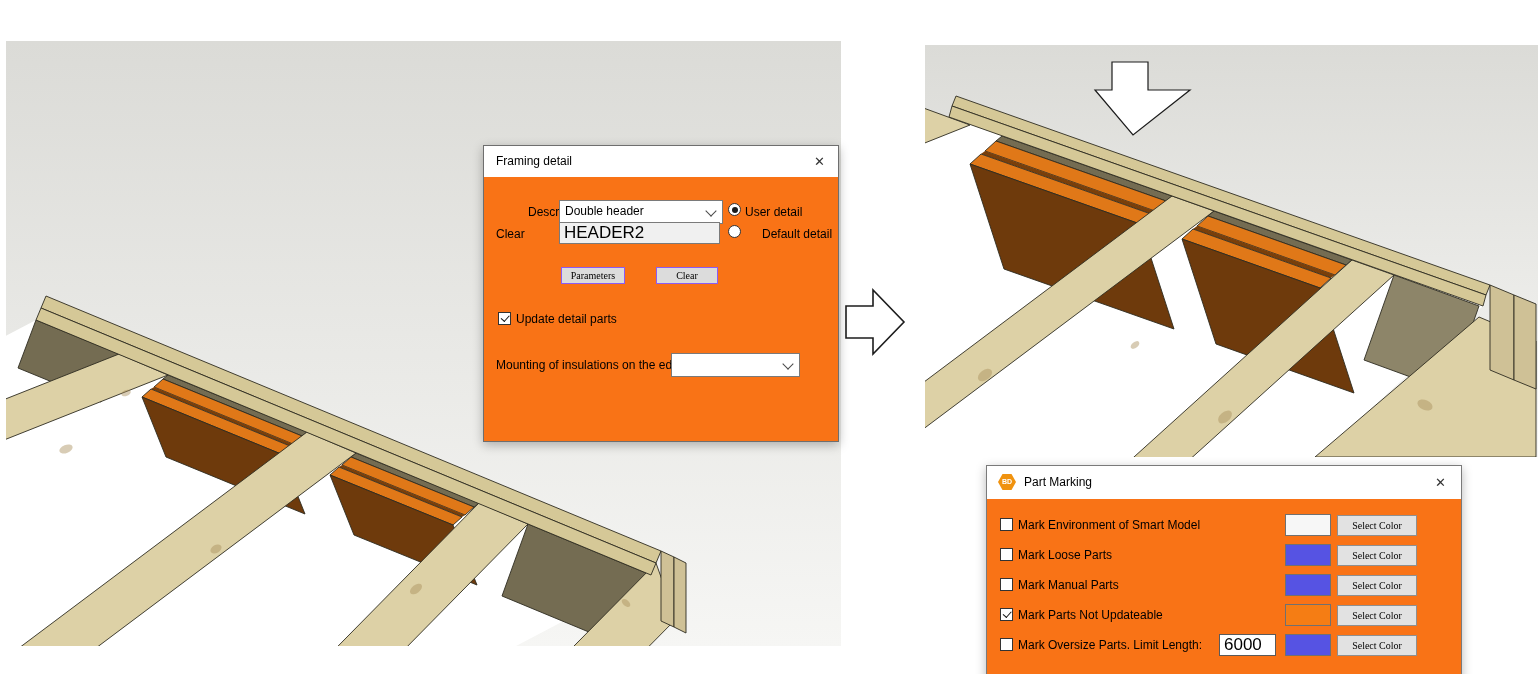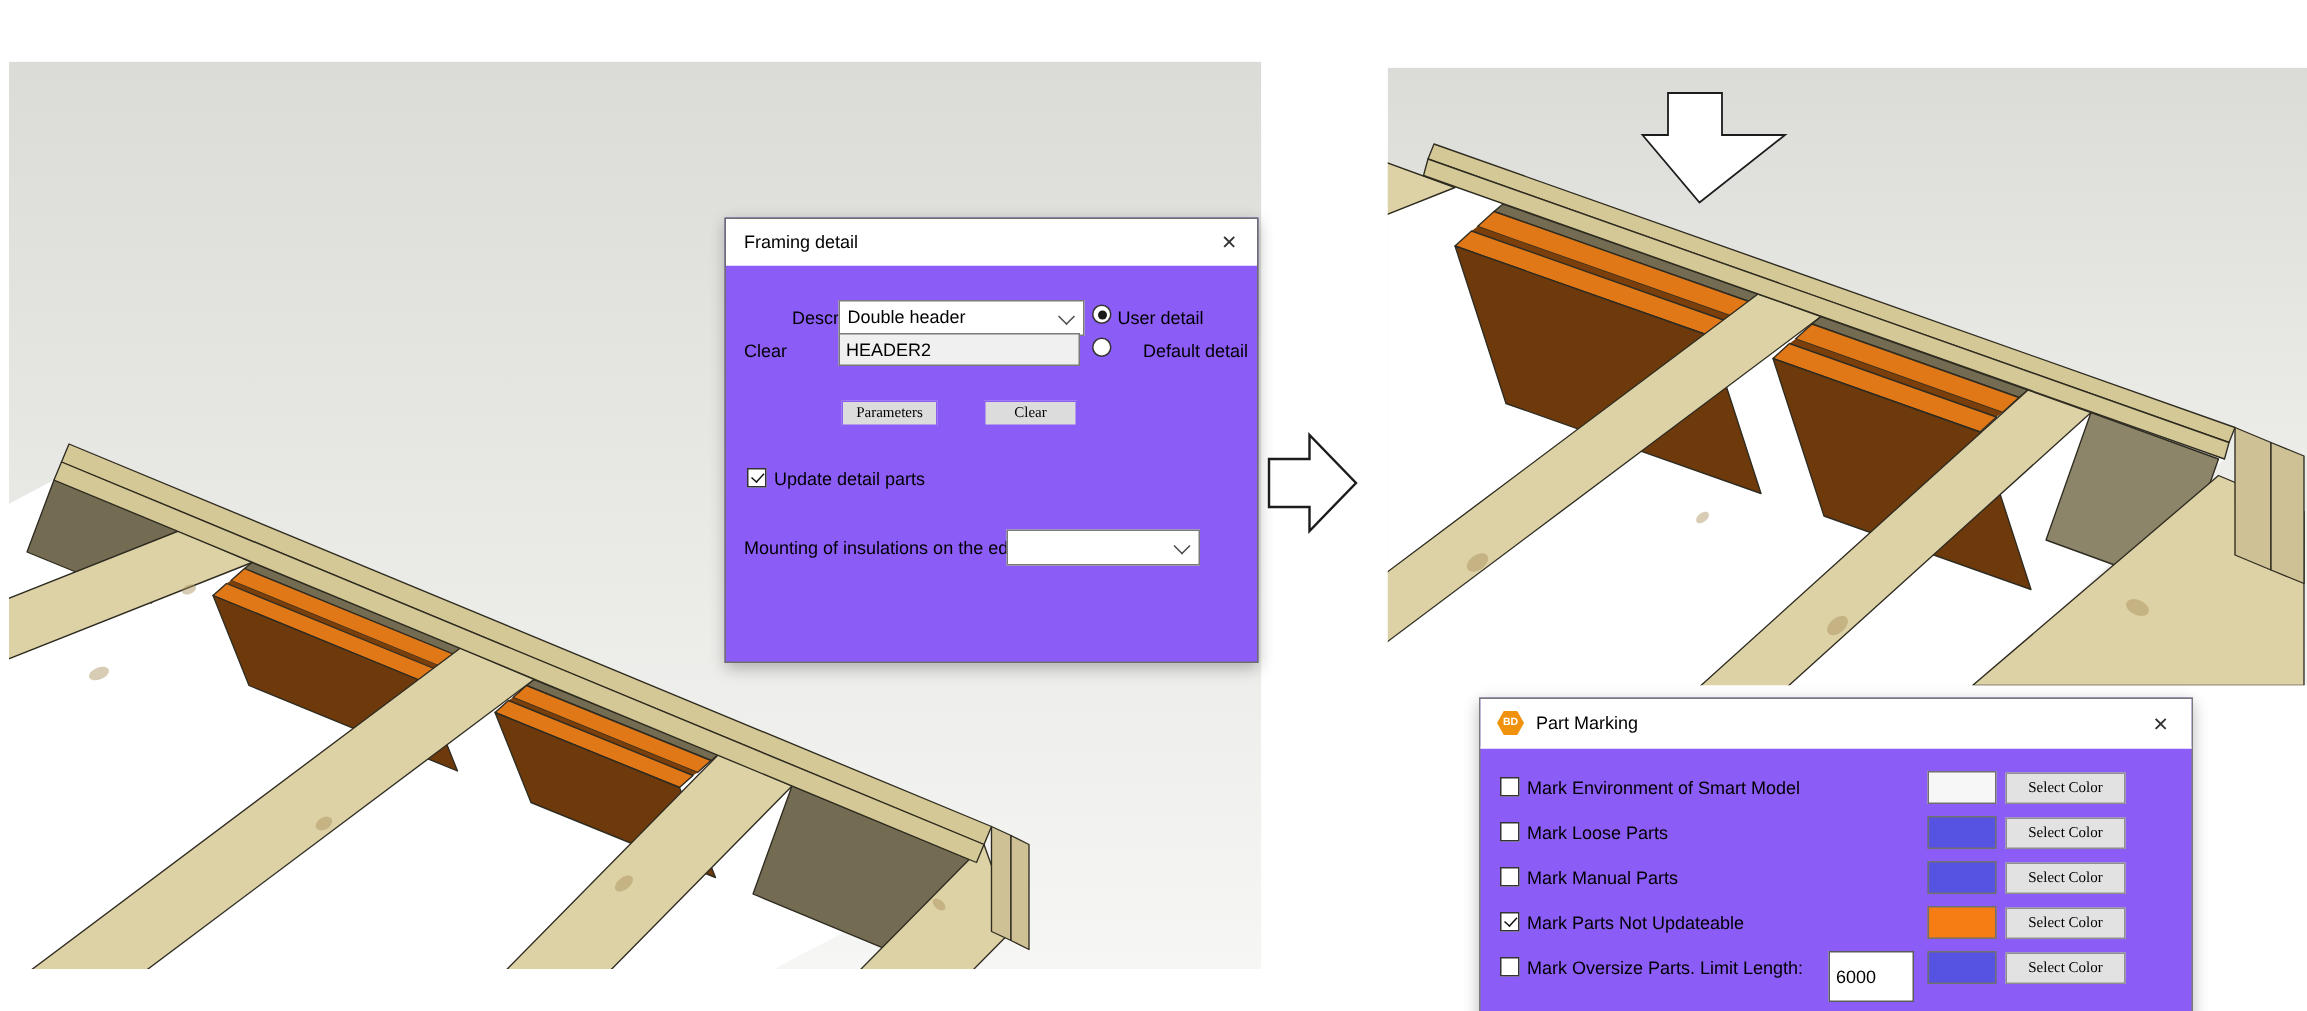--- a/index.html
+++ b/index.html
@@ -23,33 +23,33 @@
   .f-web{fill:var(--web_dark);}
   .f-knot{fill:var(--knot);opacity:.45;}
 
   
   .arrow{position:absolute;overflow:visible;}
   .arrow polygon{fill:#ffffff;stroke:#1c1c1c;}
   .arrow-right{left:845px;top:286px;width:62px;height:72px;}
   .arrow-down{left:1095px;top:58px;width:96px;height:80px;}
 
   
-  .dialog{position:absolute;background:#8b5cf6;border:1px solid #6e6e6e;
+  .dialog{position:absolute;background:#f97316;border:1px solid #6e6e6e;
     box-shadow:0 3px 10px rgba(0,0,0,.28);font-size:12px;color:#000;}
   .titlebar{position:absolute;left:0;top:0;right:0;height:30px;background:#ffffff;
     border-bottom:1px solid #ffffff;}
   .titlebar .title{position:absolute;left:12px;top:8px;font-size:12px;color:#000;}
   .titlebar .close{position:absolute;top:7px;width:17px;height:17px;text-align:center;
     line-height:17px;font-size:13px;color:#333;cursor:default;}
   .dlg-label{position:absolute;white-space:nowrap;}
   .combo{position:absolute;background:#fff;border:1px solid #7a7a7a;}
   .combo .val{position:absolute;left:5px;top:3px;font-size:12px;}
   .chev{position:absolute;right:7px;top:6px;width:7px;height:7px;
     border-left:1.4px solid #4a4a4a;border-bottom:1.4px solid #4a4a4a;transform:rotate(-45deg);}
-  .tinput{position:absolute;border:1px solid #7a7a7a;font-family:inherit;font-size:12px;
+  .tinput{position:absolute;border:1px solid #7a7a7a;font-family:inherit;font-size:17px;
     padding:0 4px;margin:0;box-sizing:border-box;}
   .btn{position:absolute;background:#e1e1e1;border:1px solid #8b5cf6;font-size:10px;
     text-align:center;box-sizing:border-box;color:#000;font-family:Liberation Serif, serif;}
   .cb{position:absolute;width:13px;height:13px;background:#fff;border:1px solid #333;
     box-sizing:border-box;}
   .cb.checked::after{content:"";position:absolute;left:1.5px;top:2px;width:7px;height:3.5px;
     border-left:1.6px solid #111;border-bottom:1.6px solid #111;transform:rotate(-48deg);}
   .radio{position:absolute;width:13px;height:13px;border:1px solid #333;border-radius:50%;
     background:#fff;box-sizing:border-box;}
   .radio.selected::after{content:"";position:absolute;left:2.5px;top:2.5px;width:6px;height:6px;
@@ -241,18 +241,18 @@
     <span class="swatch" style="top: 108px; background: rgb(86, 83, 227);"></span>
     <div class="btn selbtn" style="top:109px;">Select Color</div>
 
     <span class="cb checked" style="left:13px;top:142px;"></span>
     <span class="dlg-label" style="left:31px;top:142px;">Mark Parts Not Updateable</span>
     <span class="swatch" style="top: 138px; background: rgb(245, 125, 20);"></span>
     <div class="btn selbtn" style="top:139px;">Select Color</div>
 
     <span class="cb" style="left:13px;top:172px;"></span>
     <span class="dlg-label" style="left:31px;top:172px;">Mark Oversize Parts. Limit Length:</span>
-    <input class="tinput" style="left: 232px; top: 168px; width: 57px; height: 34px; background: rgb(255, 255, 255); border-color: rgb(90, 90, 90);" value="6000">
+    <input class="tinput" style="left: 232px; top: 168px; width: 57px; height: 22px; background: rgb(255, 255, 255); border-color: rgb(90, 90, 90);" value="6000">
     <span class="swatch" style="top: 168px; background: rgb(86, 83, 227);"></span>
     <div class="btn selbtn" style="top:169px;">Select Color</div>
   </div>
 
 </div>
 
 </body></html>

